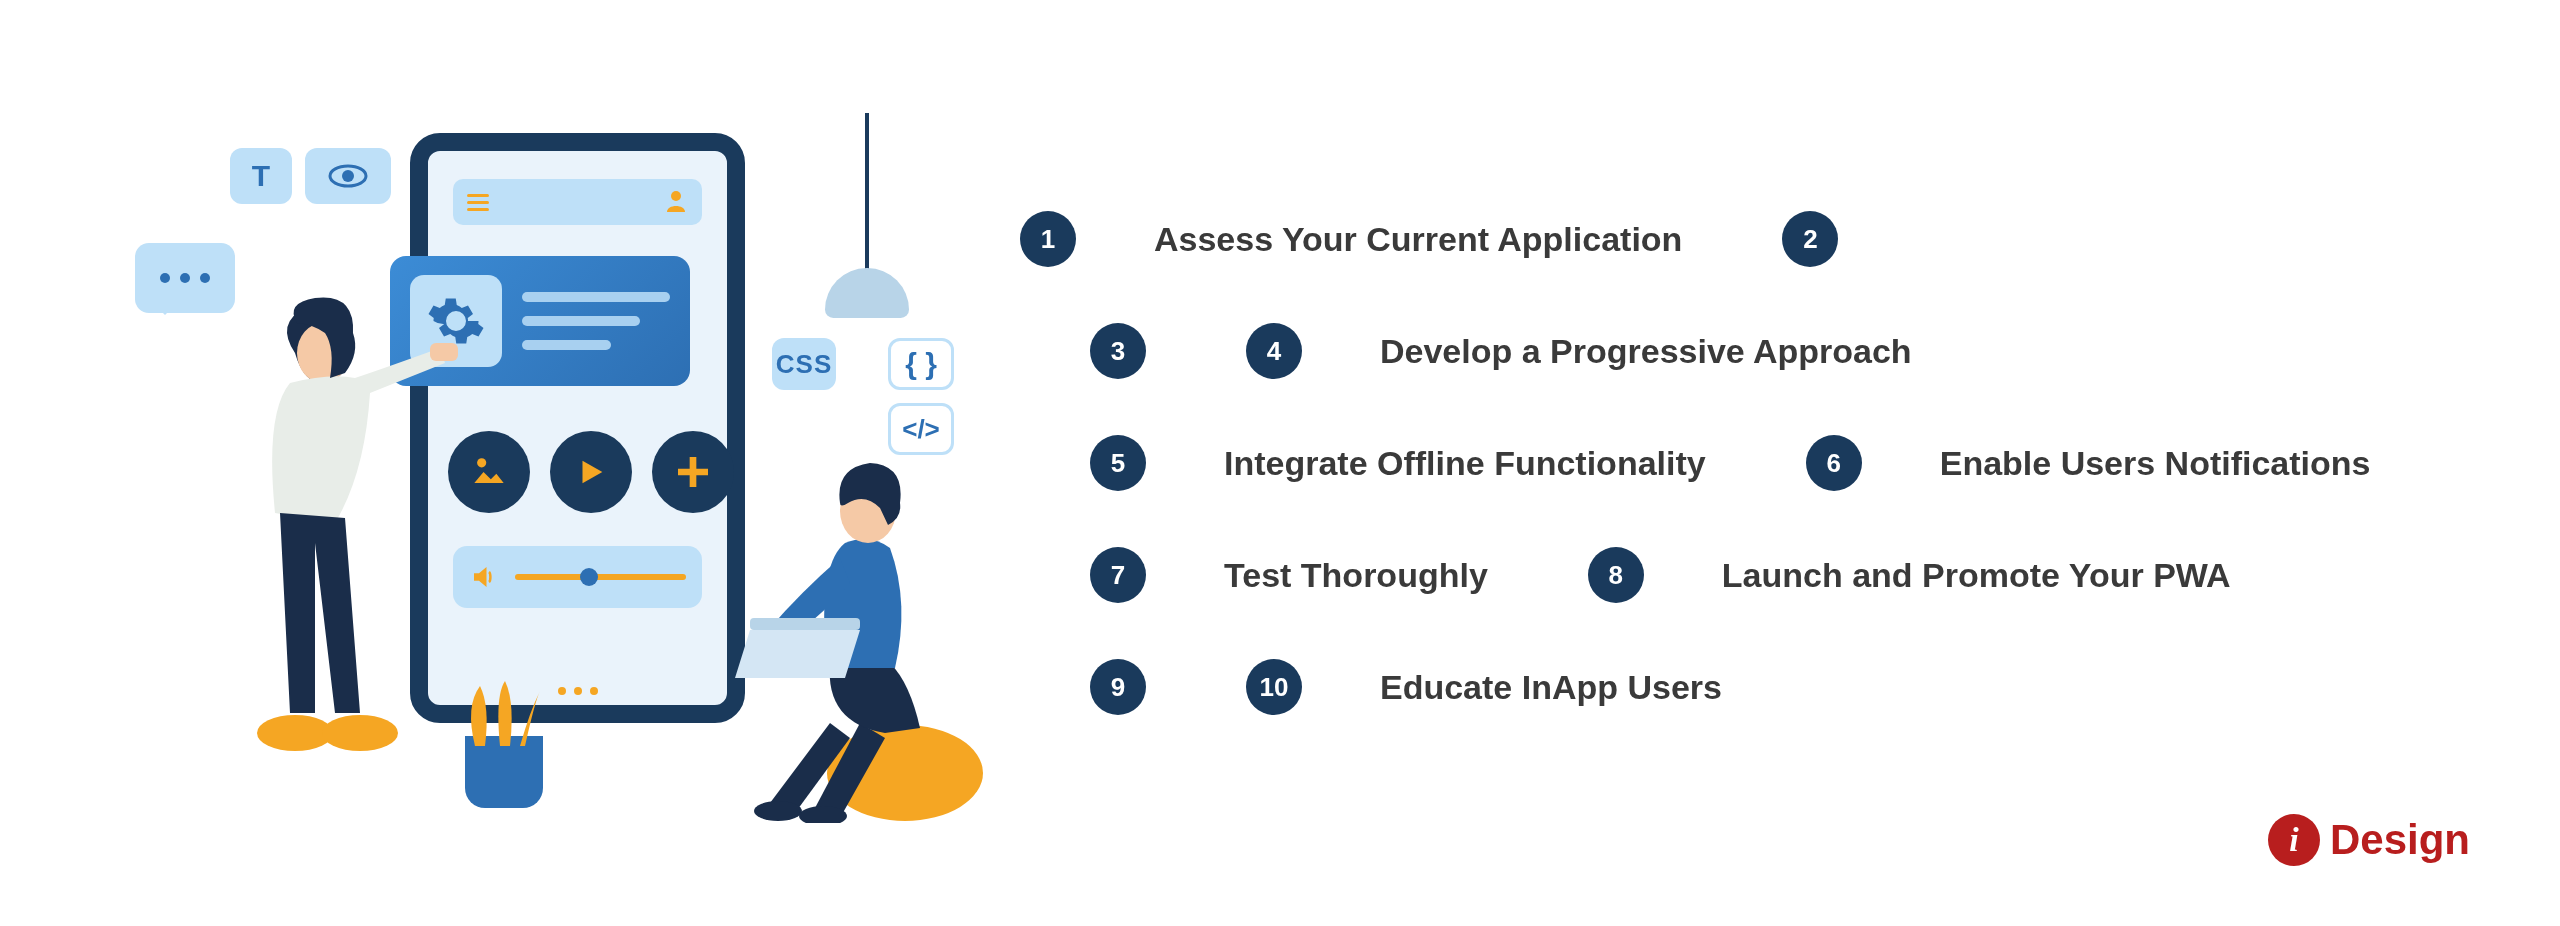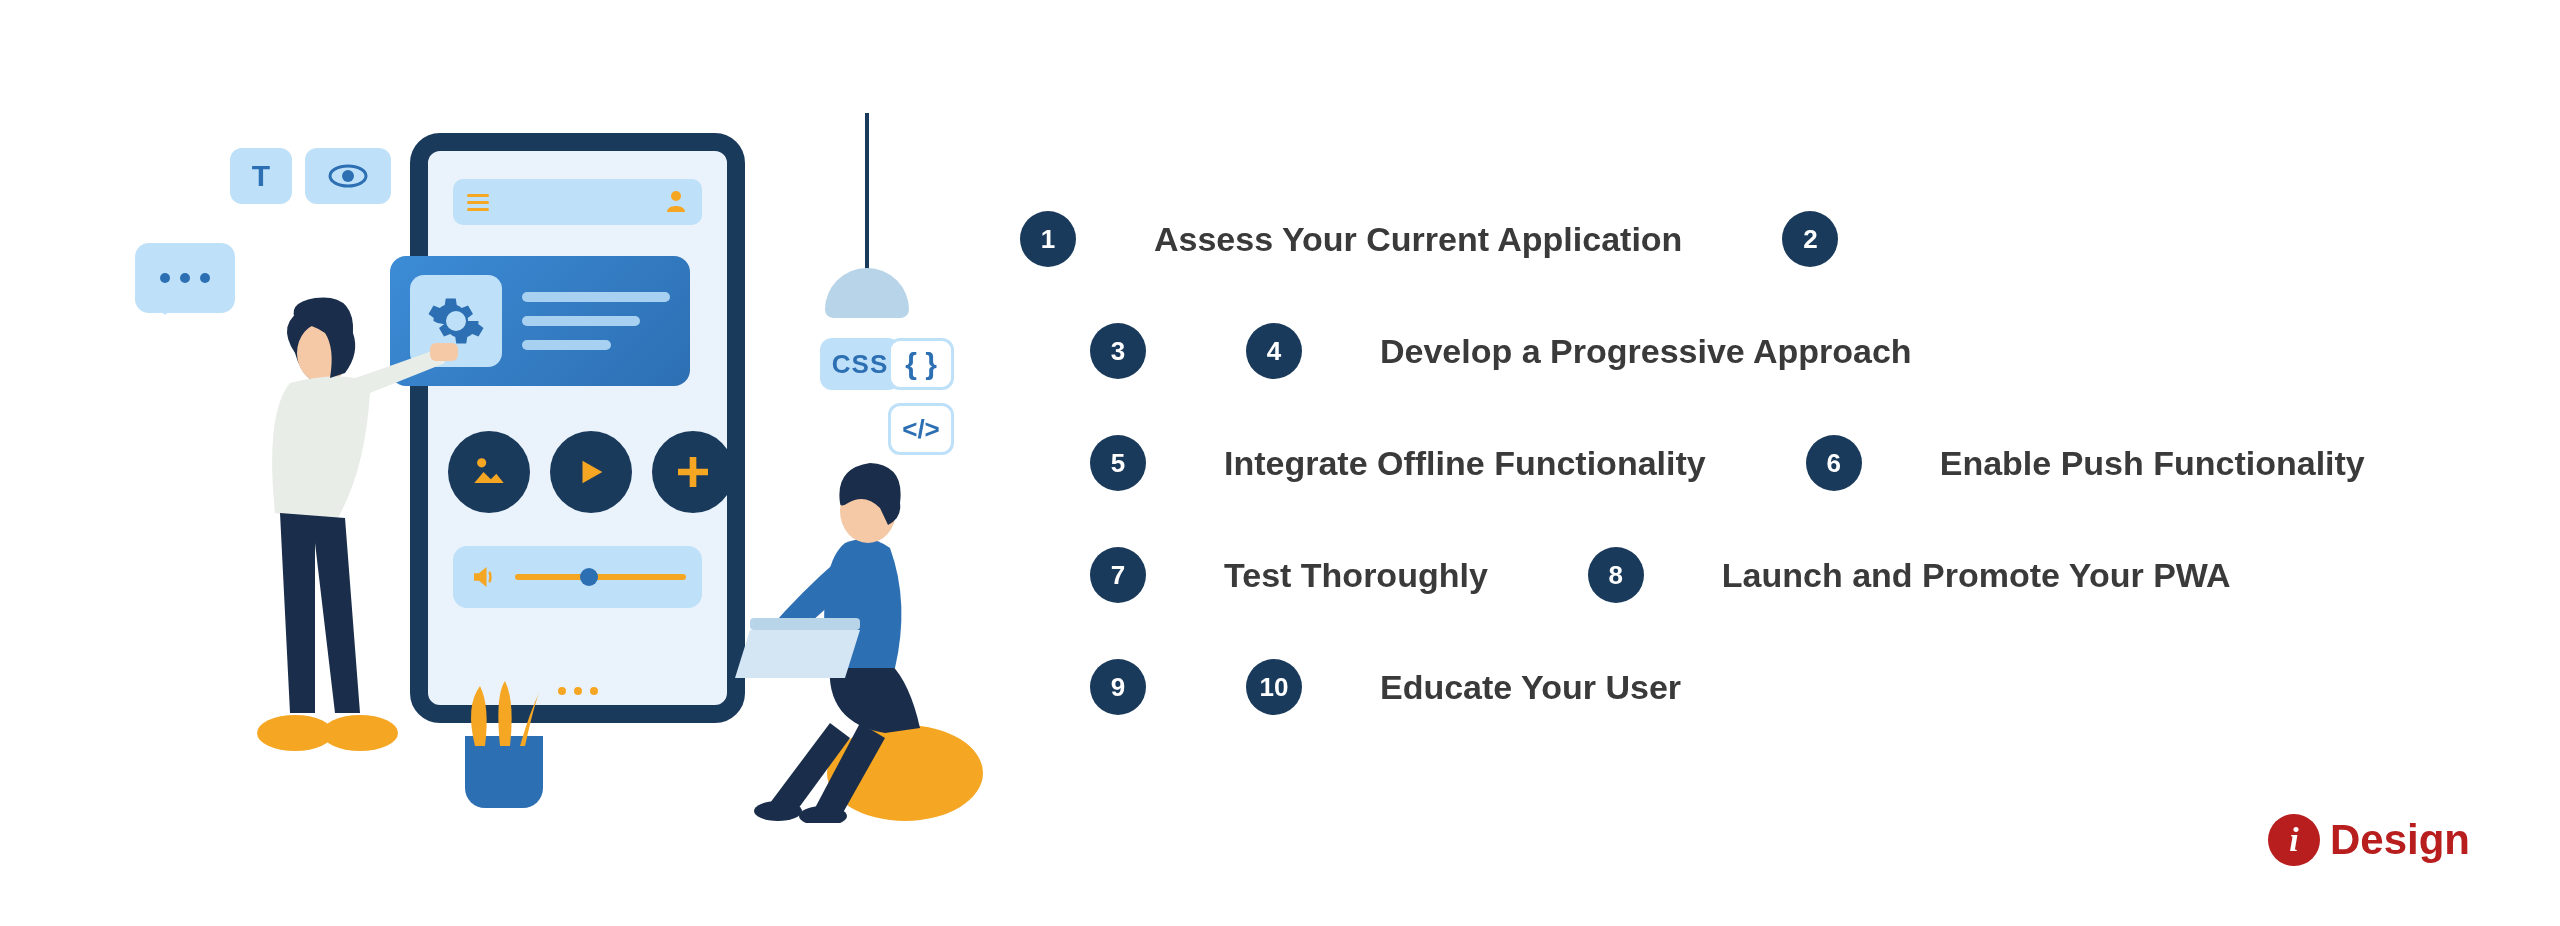--- a/index.html
+++ b/index.html
@@ -165,21 +165,21 @@
   .badge-outline { background: #fff; border: 3px solid #bee0f8; color: #2d6fb3; }
   .t-badge { left: 150px; top: 35px; width: 62px; height: 56px; font-size: 30px; }
   .eye-badge { left: 225px; top: 35px; width: 86px; height: 56px; }
   .chat-badge { left: 55px; top: 130px; width: 100px; height: 70px; background:#bee0f8; border-radius:14px; }
   .chat-badge:after{
     content:""; position:absolute; bottom:-12px; left:20px;
     border:10px solid transparent; border-top-color:#bee0f8;
   }
   .chat-dots{display:flex; gap:10px;}
   .chat-dots span{width:10px;height:10px;background:#2d6fb3;border-radius:50%;}
-  .css-badge { left: 740px; top: 225px; width: 80px; height: 52px; font-size: 26px; letter-spacing: 1px; text-align: center; }
+  .css-badge { left: 692px; top: 225px; width: 64px; height: 52px; font-size: 26px; letter-spacing: 1px; text-align: center; }
   .brace-badge { left: 808px; top: 225px; width: 66px; height: 52px; font-size: 30px; }
   .code-badge { left: 808px; top: 290px; width: 66px; height: 52px; font-size: 26px; }
 
   
   .lamp-cord {
     position: absolute;
     left: 785px;
     top: 0;
     width: 4px;
     height: 170px;
@@ -442,40 +442,40 @@
         <div class="step-label">Develop a Progressive Approach</div>
       </div>
     </div>
     <div class="step-row indent-1">
       <div class="step-item">
         <div class="step-num">5</div>
         <div class="step-label">Integrate Offline Functionality</div>
       </div>
       <div class="step-item">
         <div class="step-num">6</div>
-        <div class="step-label">Enable Push Functionality</div>
+        <div class="step-label">Enable Users Notifications</div>
       </div>
     </div>
     <div class="step-row indent-1">
       <div class="step-item">
         <div class="step-num">7</div>
         <div class="step-label">Test Thoroughly</div>
       </div>
       <div class="step-item">
         <div class="step-num">8</div>
         <div class="step-label">Launch and Promote Your PWA</div>
       </div>
     </div>
     <div class="step-row indent-1">
       <div class="step-item">
         <div class="step-num">9</div>
       </div>
       <div class="step-item">
         <div class="step-num">10</div>
-        <div class="step-label">Educate Your User</div>
+        <div class="step-label">Educate InApp Users</div>
       </div>
     </div>
   </div>
 
   <div class="brand">
     <div class="brand-icon">i</div>
     <div class="brand-text">Design</div>
   </div>
 
 </div>

